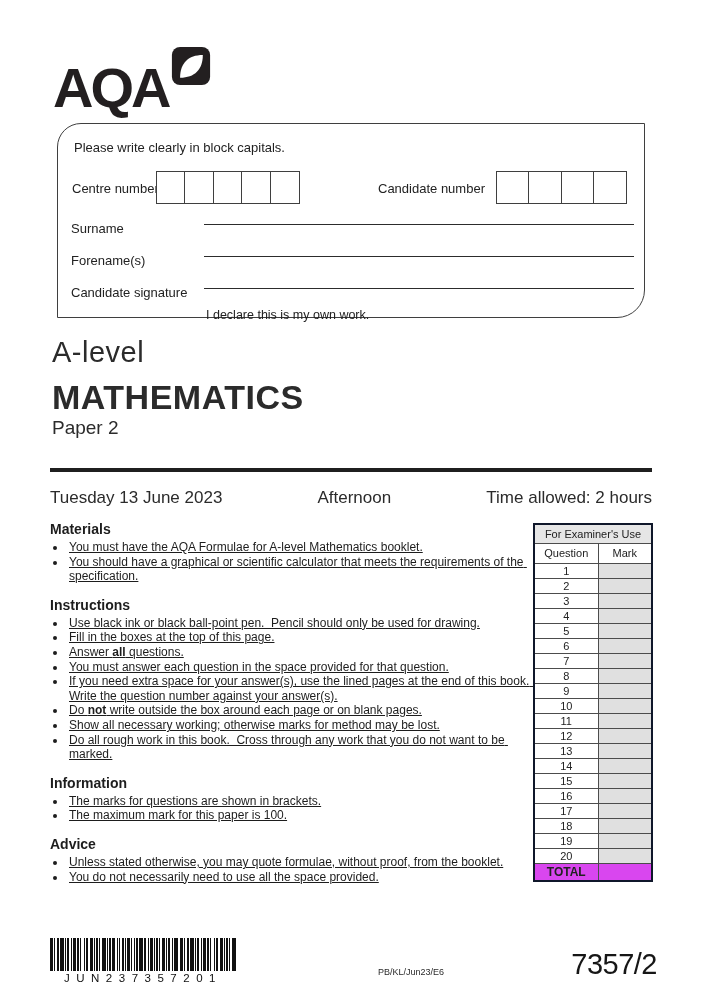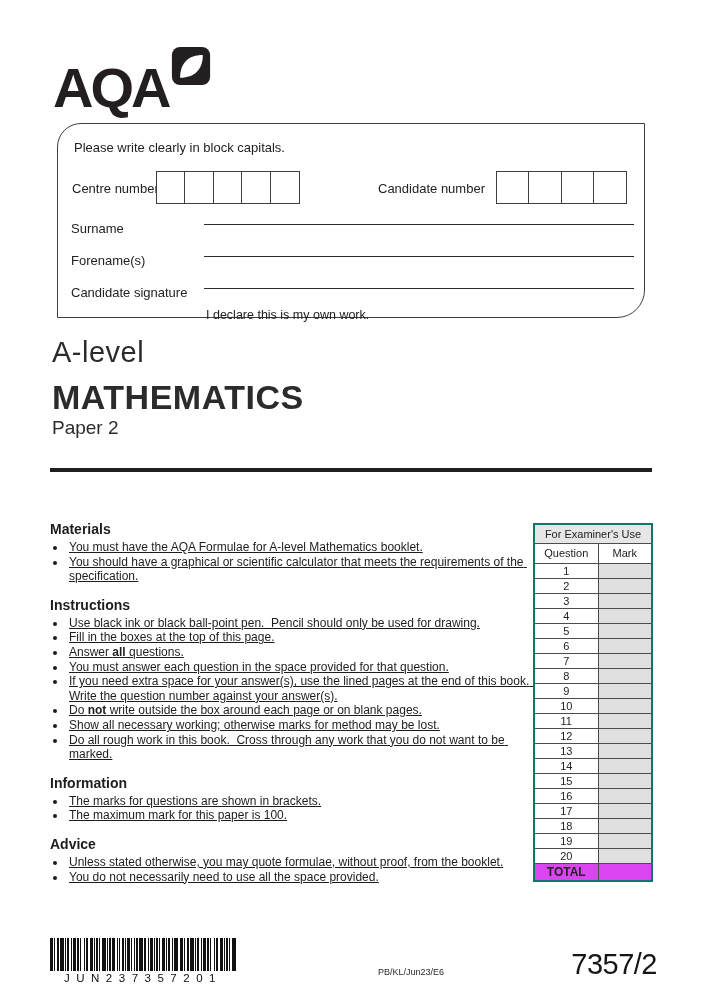--- a/index.html
+++ b/index.html
@@ -66,21 +66,21 @@
   .section ul { list-style:disc; padding-left:17px; margin:0; }
   .section li {
     font-size:12px; line-height:14.6px; color:#1d1d1d; white-space:pre-wrap;
     padding-left:2px;
     text-decoration:underline;
   }
   .section li b { font-weight:bold; }
 
   
   .exam-table-wrap { position:absolute; left:533px; top:523px; }
-  table.exam { border-collapse:collapse; border:2px solid #0f766e; background:#fff; }
+  table.exam { border-collapse:collapse; border:2px solid #0f172a; background:#fff; }
   table.exam td, table.exam th { border:1px solid #4c4c4c; font-weight:normal; }
   .exam .t-title { height:19px; font-size:11px; text-align:center; background:#e6e6e6; font-weight:normal; }
   .exam .t-colhead { height:20px; font-size:11px; text-align:center; background:#fff; }
   .exam .t-q { width:64px; height:15px; font-size:11px; text-align:center; background:#fff; }
   .exam .t-m { width:54px; background:#e0e0e0; }
   .exam .t-total { height:18px; font-size:12px; font-weight:bold; text-align:center; background:#d946ef; }
 
   
   .barcode { position:absolute; left:50px; top:938px; height:33px; display:flex; align-items:stretch; }
   .barcode .bar { background:#111; height:100%; }
@@ -138,20 +138,25 @@
     <div class="declaration">I declare this is my own work.</div>
   </div>
 
   <div class="titleblock">
     <div class="qual">A-level</div>
     <div class="subject">MATHEMATICS</div>
     <div class="paper">Paper 2</div>
   </div>
 
   <div class="rule"></div>
+  <div class="session-row">
+    <span>Tuesday 13 June 2023</span>
+    <span>Afternoon</span>
+    <span>Time allowed: 2 hours</span>
+  </div>
 
   <div class="info-col" id="info-col">
       <div class="section">
         <h3>Materials</h3>
         <ul>
           <li><span>You must have the AQA Formulae for A-level Mathematics booklet.</span></li>
           <li><span>You should have a graphical or scientific calculator that meets the requirements of the specification.</span></li>
         </ul>
       </div>
       <div class="section">

